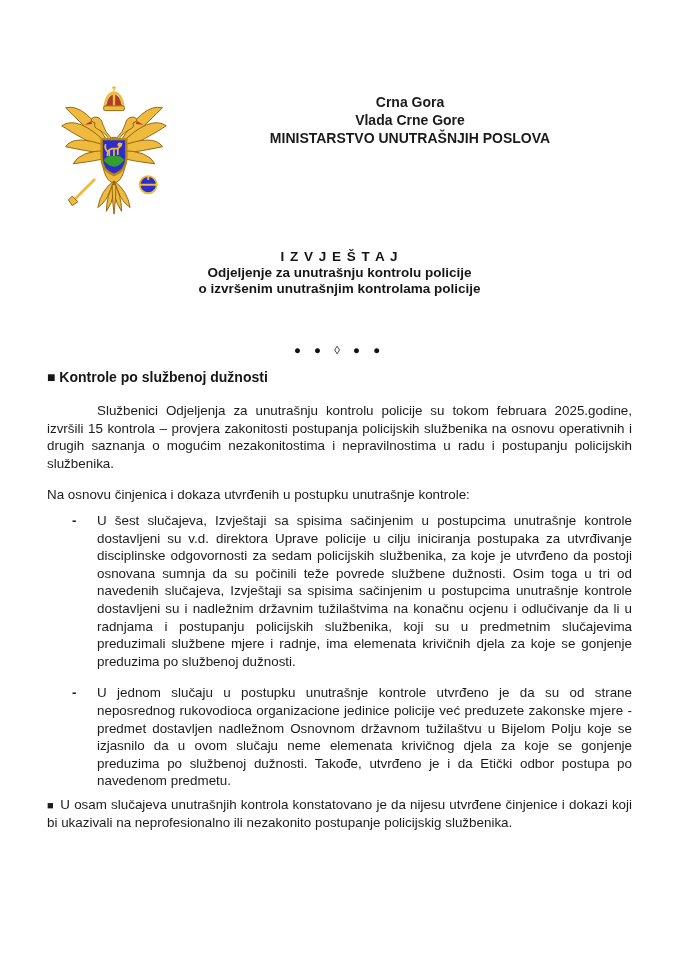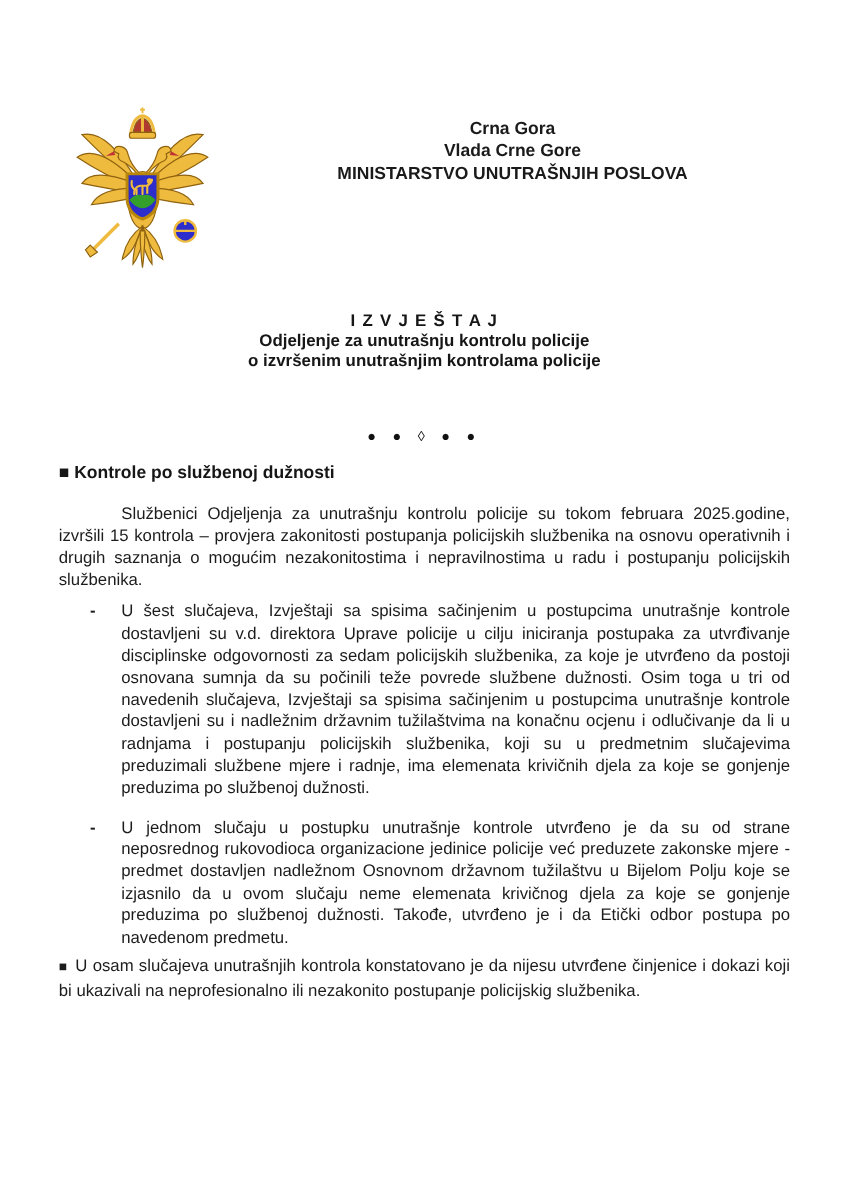--- a/index.html
+++ b/index.html
@@ -146,20 +146,21 @@
       <div class="title-line">Odjeljenje za unutrašnju kontrolu policije</div>
       <div class="title-line">o izvršenim unutrašnjim kontrolama policije</div>
     </div>
 
     <div class="divider-row">● ● ◊ ● ●</div>
 
     <div class="section-heading">■ Kontrole po službenoj dužnosti</div>
 
     <p class="body-text p-intro">Službenici Odjeljenja za unutrašnju kontrolu policije su tokom februara 2025.godine, izvršili 15 kontrola – provjera zakonitosti postupanja policijskih službenika na osnovu operativnih i drugih saznanja o mogućim nezakonitostima i nepravilnostima u radu i postupanju policijskih službenika.</p>
 
+    <p class="body-text p-basis">Na osnovu činjenica i dokaza utvrđenih u postupku unutrašnje kontrole:</p>
 
 
     <div class="bullet-item body-text">
       <span class="dash-marker">-</span>
       <span>U šest slučajeva, Izvještaji sa spisima sačinjenim u postupcima unutrašnje kontrole dostavljeni su v.d. direktora Uprave policije u cilju iniciranja postupaka za utvrđivanje disciplinske odgovornosti za sedam policijskih službenika, za koje je utvrđeno da postoji osnovana sumnja da su počinili teže povrede službene dužnosti. Osim toga u tri od navedenih slučajeva, Izvještaji sa spisima sačinjenim u postupcima unutrašnje kontrole dostavljeni su i nadležnim državnim tužilaštvima na konačnu ocjenu i odlučivanje da li u radnjama i postupanju policijskih službenika, koji su u predmetnim slučajevima preduzimali službene mjere i radnje, ima elemenata  krivičnih djela za koje se gonjenje preduzima po službenoj dužnosti.</span>
     </div>
 
     <div class="bullet-item body-text">
       <span class="dash-marker">-</span>
       <span>U jednom slučaju u postupku unutrašnje kontrole utvrđeno je da su od strane neposrednog rukovodioca organizacione jedinice policije već preduzete zakonske mjere - predmet dostavljen nadležnom Osnovnom državnom tužilaštvu u Bijelom Polju koje se izjasnilo da u ovom slučaju neme elemenata krivičnog djela za koje se gonjenje preduzima po službenoj dužnosti. Takođe, utvrđeno je i da Etički odbor postupa po navedenom predmetu.</span>

